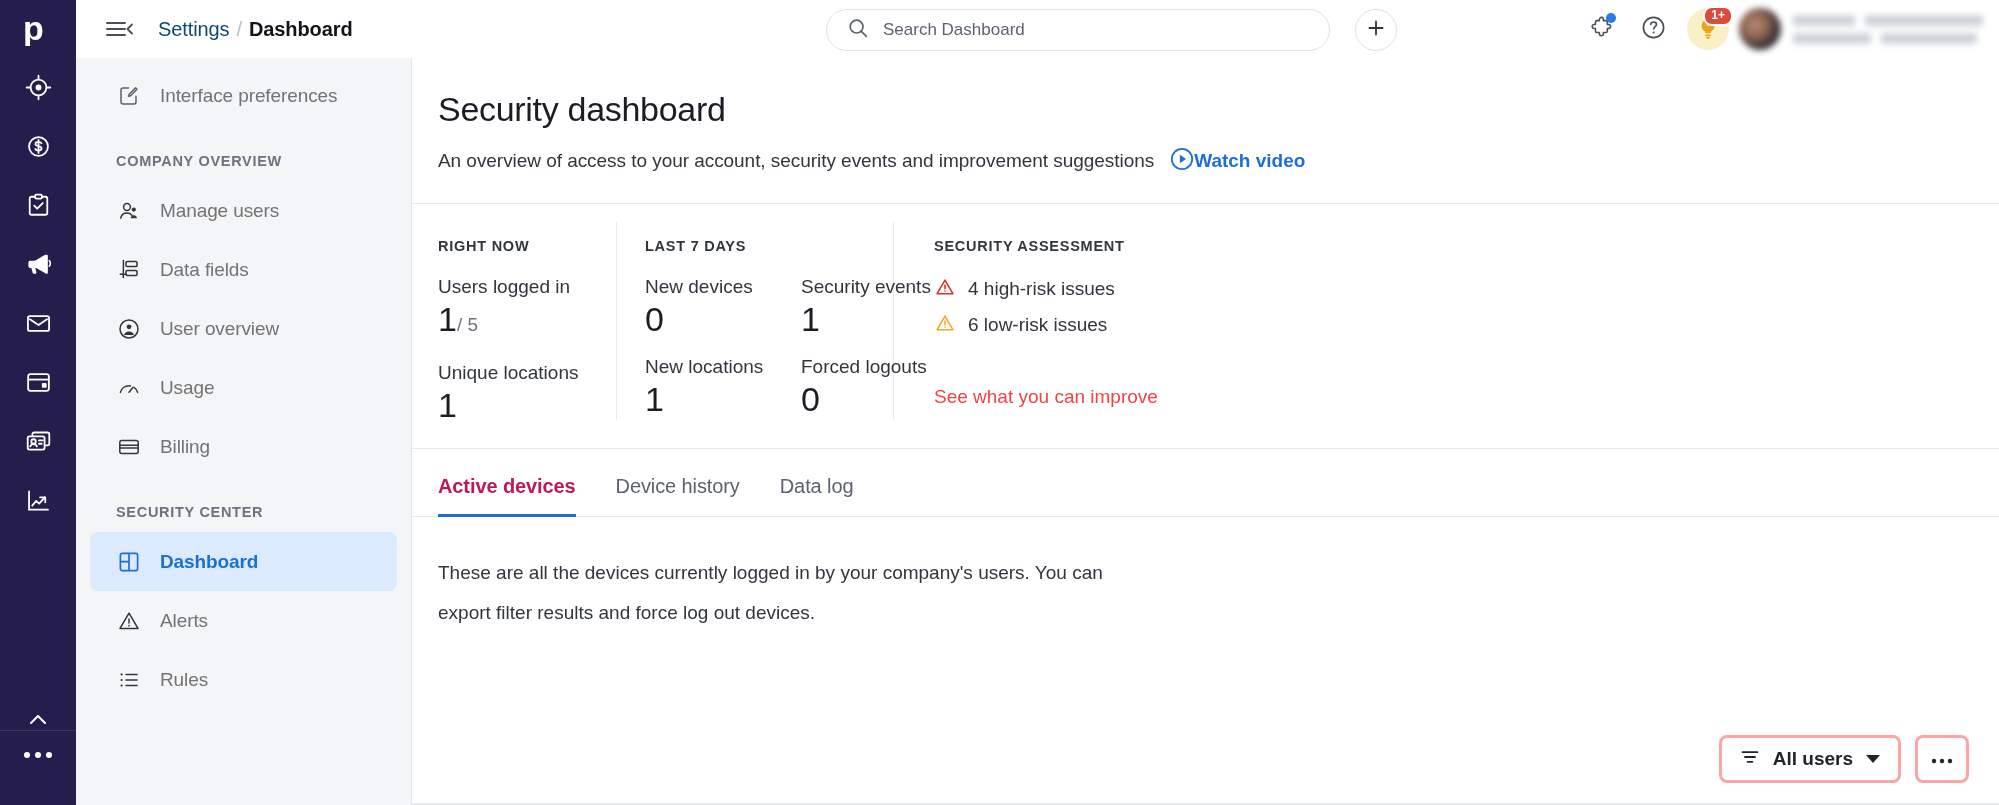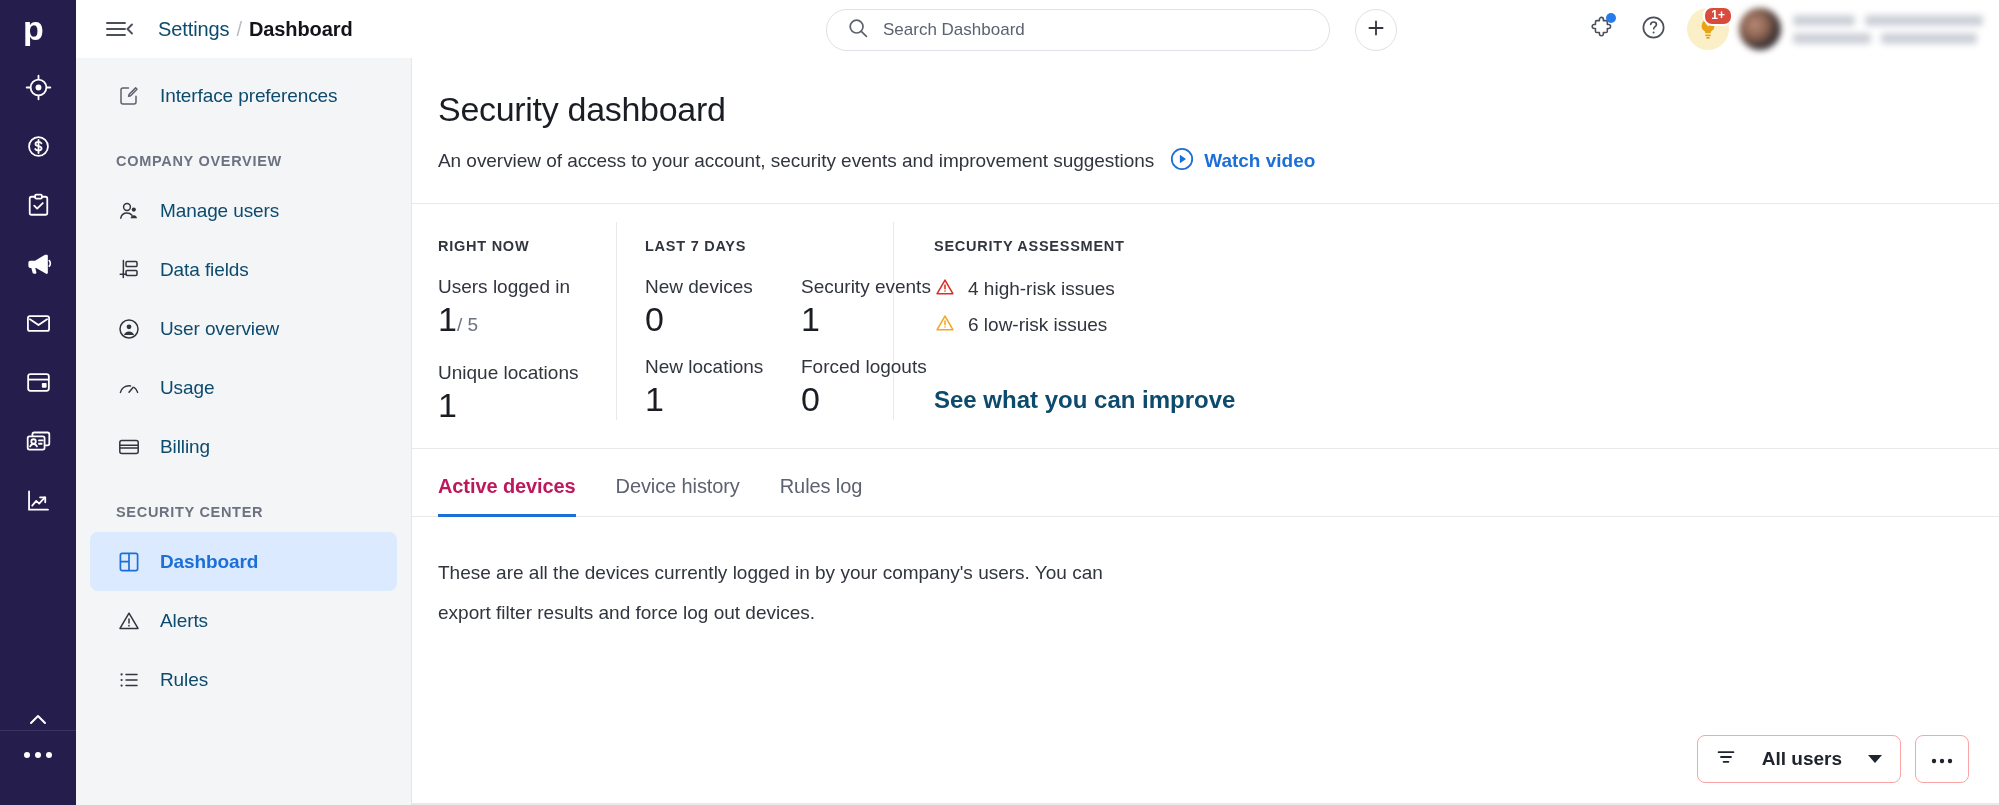--- a/index.html
+++ b/index.html
@@ -97,39 +97,39 @@
     position: absolute; left: 76px; top: 58px; width: 336px; bottom: 0;
     background: #F4F5F7;
     border-right: 1px solid #E4E6EA;
     overflow: hidden;
   }
   .nav-item {
     height: 59px; display: flex; align-items: center; gap: 18px;
     padding-left: 26px; margin: 0 14px; border-radius: 8px;
     cursor: pointer;
   }
-  .nav-item .label { font-size: 19px; color: #0c4a6e; letter-spacing: -0.1px; }
+  .nav-item .label { font-size: 19px; color: #737373; letter-spacing: -0.1px; }
   .nav-item.active { background: #DBEAFE; }
   .nav-item.active .label { color: #1C6FD6; font-weight: 700; }
   .nav-icon { width: 26px; height: 26px; display: flex; align-items: center; justify-content: center; flex: 0 0 26px; }
   .nav-group {
     font-size: 14.5px; font-weight: 700; letter-spacing: 0.7px;
     color: #6B7280; padding: 28px 0 12px 40px;
   }
 
   
   .main {
     position: absolute; left: 412px; top: 58px; right: 0; bottom: 0;
     background: #fff; overflow: hidden;
   }
   .page-head { padding: 32px 0 0 26px; }
   .page-title { font-size: 34px; color: #1A1D24; font-weight: 400; letter-spacing: -0.3px; }
   .page-sub { margin-top: 18px; display: flex; align-items: center; gap: 16px; }
   .page-sub .txt { font-size: 19px; color: #31353E; letter-spacing: -0.05px; }
-  .watch { display: flex; align-items: center; gap: 10px; cursor: pointer; justify-content: space-between; }
+  .watch { display: flex; align-items: center; cursor: pointer; justify-content: space-between; }
   .watch .wtxt { font-size: 19px; font-weight: 700; color: #1C6FD6; }
   .rule { height: 1px; background: #E7E9ED; margin-top: 28px; }
 
   .stats { display: flex; padding: 34px 0 0 26px; height: 244px; }
   .stat-col { position: relative; }
   .col-right-now { width: 178px; }
   .col-divider { width: 1px; background: #E7E9ED; margin: -16px 0 28px 0; }
   .col-week { display: flex; padding-left: 28px; }
   .col-assess { padding-left: 40px; }
   .stat-label {
@@ -137,38 +137,38 @@
     margin-bottom: 22px; white-space: nowrap;
   }
   .metric { margin-bottom: 16px; }
   .metric .mname { font-size: 19px; color: #31353E; white-space: nowrap; }
   .metric .mval { font-size: 34px; color: #1A1D24; line-height: 42px; font-weight: 400; }
   .metric .mval .of { font-size: 19px; color: #6B7280; }
   .sub-col { width: 124px; }
 
   .assess-row { display: flex; align-items: center; gap: 12px; margin-bottom: 10px; }
   .assess-row .atxt { font-size: 19px; color: #31353E; }
-  .improve { margin-top: 48px; font-size: 24px; font-weight: 700; color: #0c4a6e; cursor: pointer; }
+  .improve { margin-top: 48px; font-size: 19px; font-weight: 400; color: #ef4444; cursor: pointer; }
 
   .tabs-rule { height: 1px; background: #E7E9ED; }
   .tabs { display: flex; gap: 0; padding-left: 26px; }
   .tab {
     font-size: 20px; color: #5C6270; padding: 26px 0 16px; margin-right: 40px;
     cursor: pointer; border-bottom: 3px solid transparent; letter-spacing: -0.1px;
   }
   .tab.active { color: #be185d; font-weight: 700; border-bottom-color: #1C6FD6; }
   .tabs-underline { height: 1px; background: #E7E9ED; margin-top: -1px; }
 
   .panel { padding: 36px 0 0 26px; }
   .panel p { font-size: 19px; color: #31353E; line-height: 40px; max-width: 700px; }
 
   .toolbar { position: absolute; right: 30px; bottom: 22px; display: flex; align-items: center; gap: 14px; }
   .btn {
-    height: 48px; border: 1px solid #fca5a5; border-radius: 8px; background: #fff;
-    display: flex; align-items: center; gap: 26px; padding: 0 18px; cursor: pointer;
+    height: 48px; border: 3px solid #fca5a5; border-radius: 8px; background: #fff;
+    display: flex; align-items: center; gap: 13px; padding: 0 18px; cursor: pointer;
   }
   .btn .btxt { font-size: 19px; font-weight: 700; color: #20242C; }
   .btn-more { width: 54px; justify-content: center; padding: 0; }
   .caret { width: 0; height: 0; border-left: 7px solid transparent; border-right: 7px solid transparent; border-top: 8px solid #20242C; }
   .bottom-rule { position: absolute; left: 0; right: 0; bottom: 0; height: 2px; background: #E7E9ED; }
 </style>
 </head>
 <body>
 
 <div class="app">
@@ -526,21 +526,21 @@
           <span class="atxt">6 low-risk issues</span>
         </div>
         <div class="improve">See what you can improve</div>
       </div>
     </div>
 
     <div class="tabs-rule"></div>
     <div class="tabs">
       <div class="tab active">Active devices</div>
       <div class="tab">Device history</div>
-      <div class="tab">Rules log</div>
+      <div class="tab">Data log</div>
     </div>
     <div class="tabs-underline"></div>
 
     <div class="panel">
       <p>These are all the devices currently logged in by your company's users. You can export filter results and force log out devices.</p>
     </div>
 
     <div class="toolbar">
       <div class="btn">
         <span>

